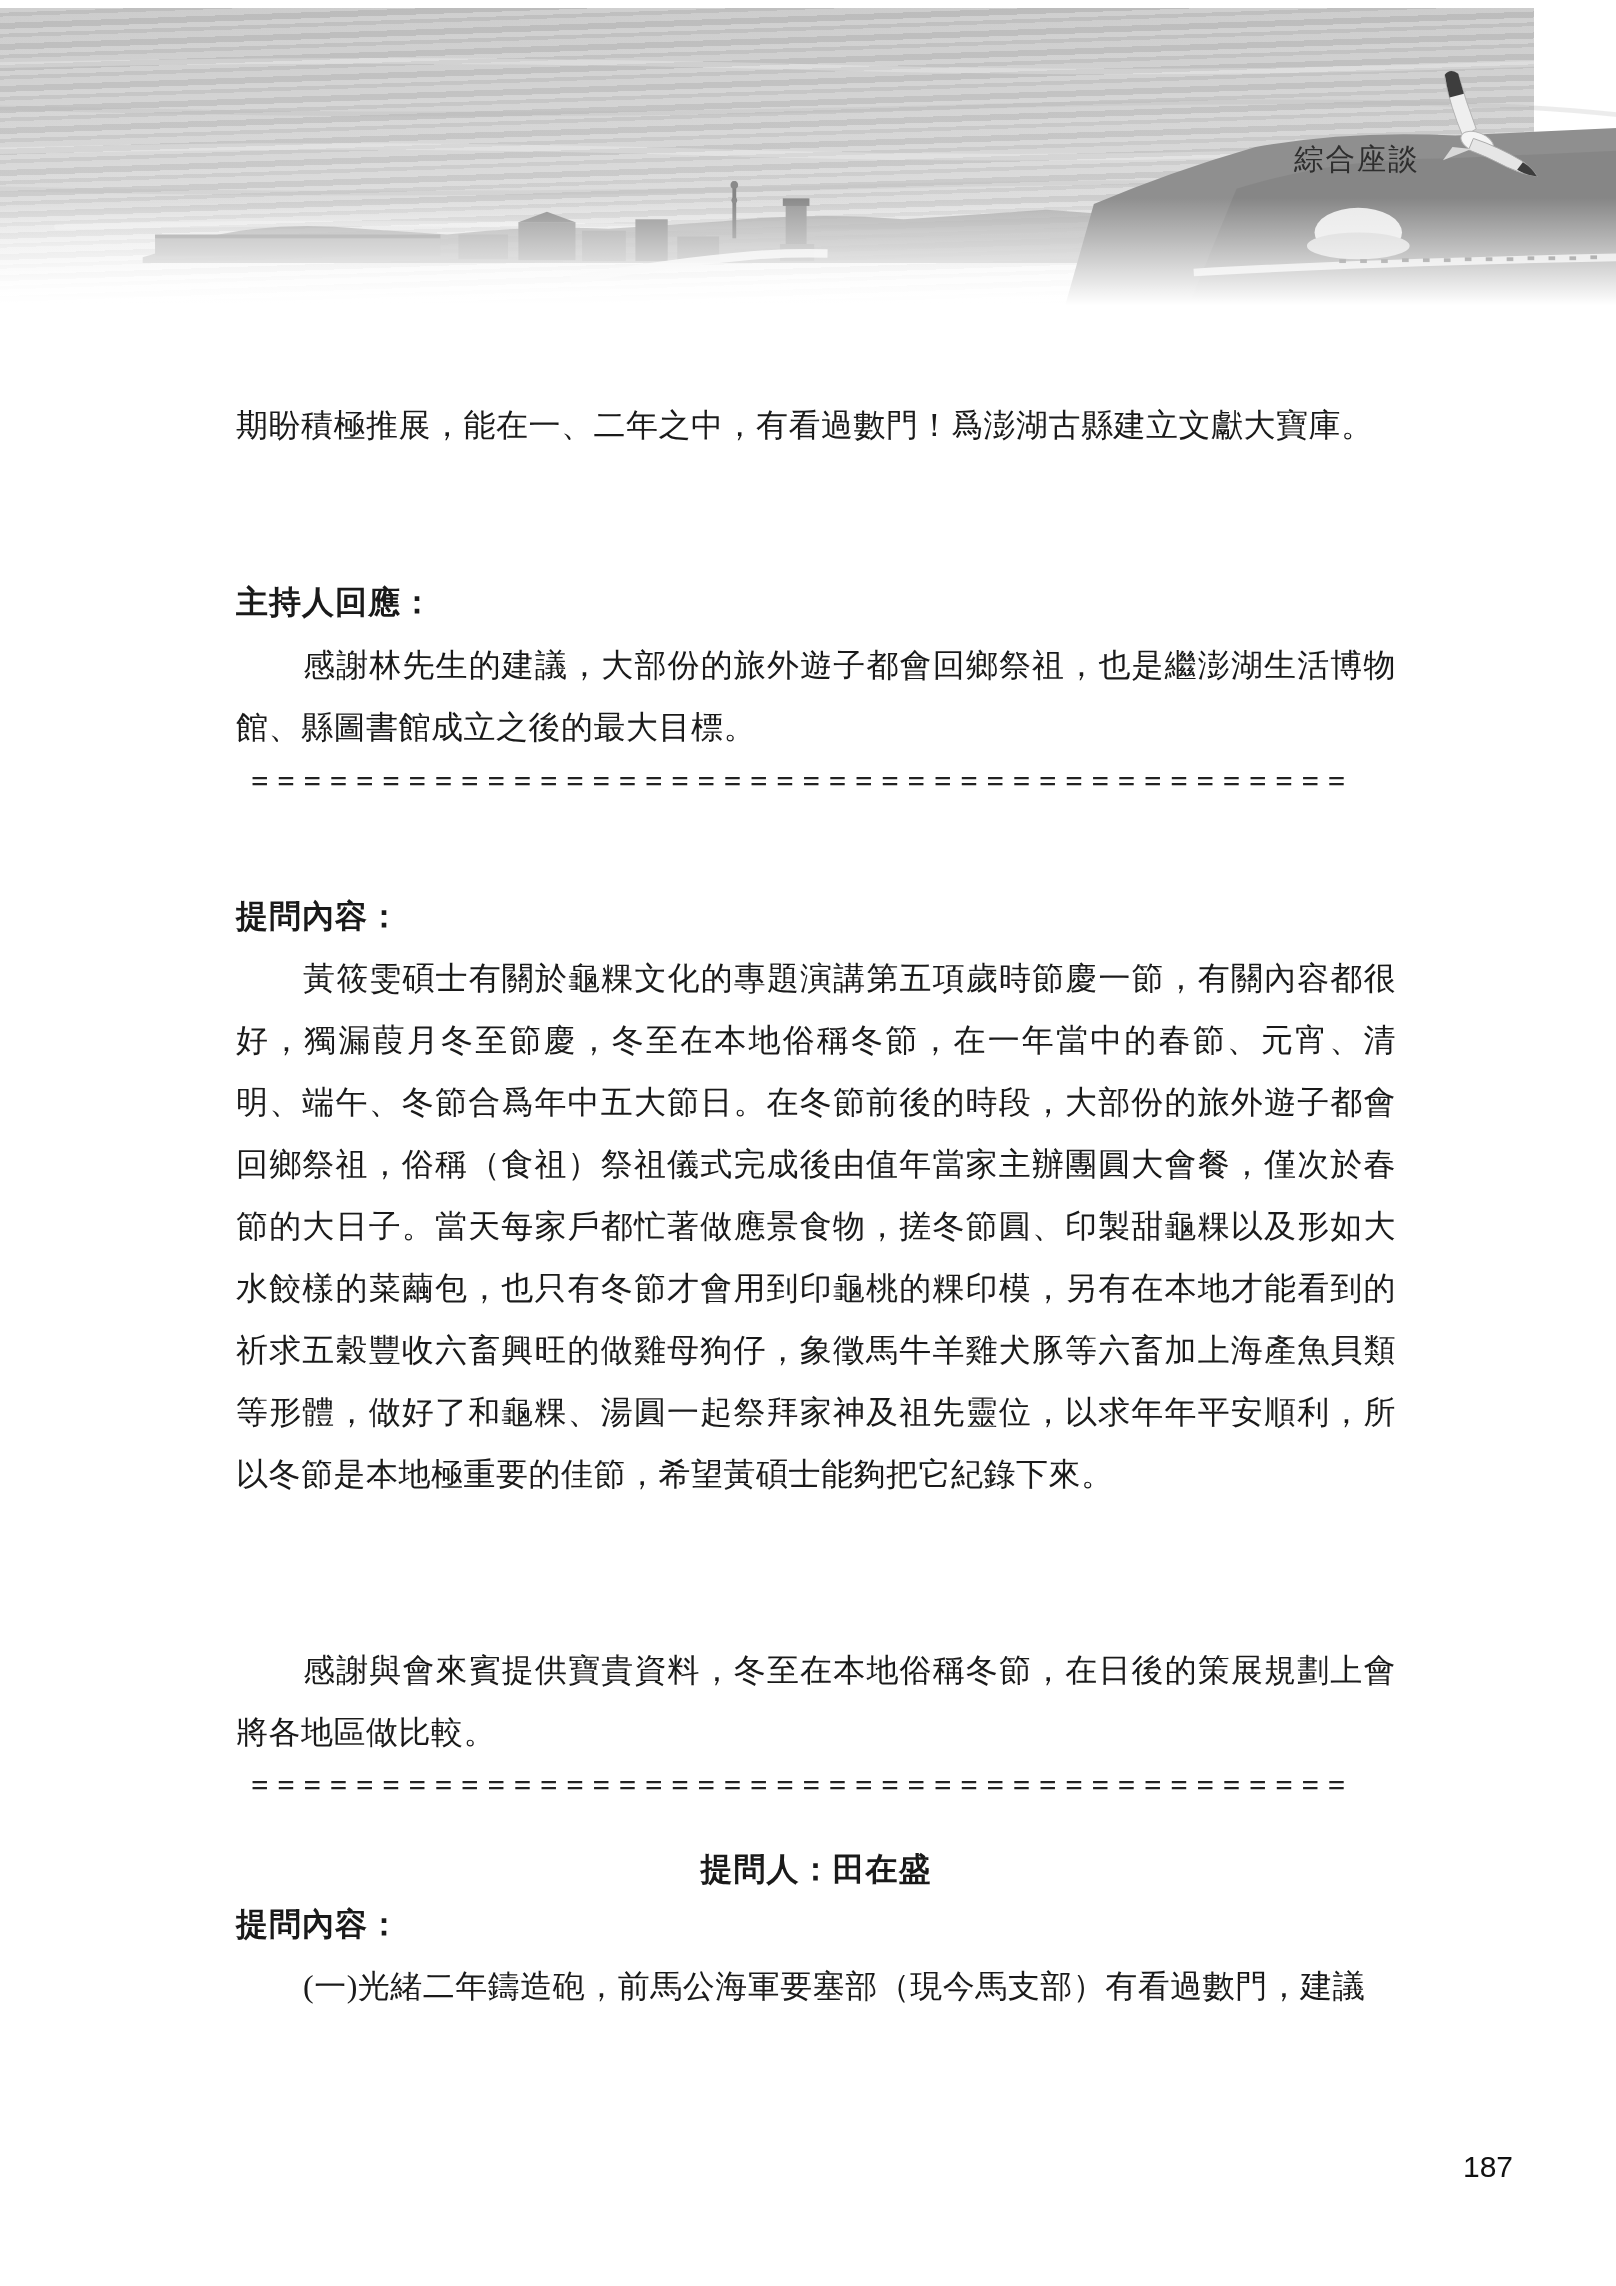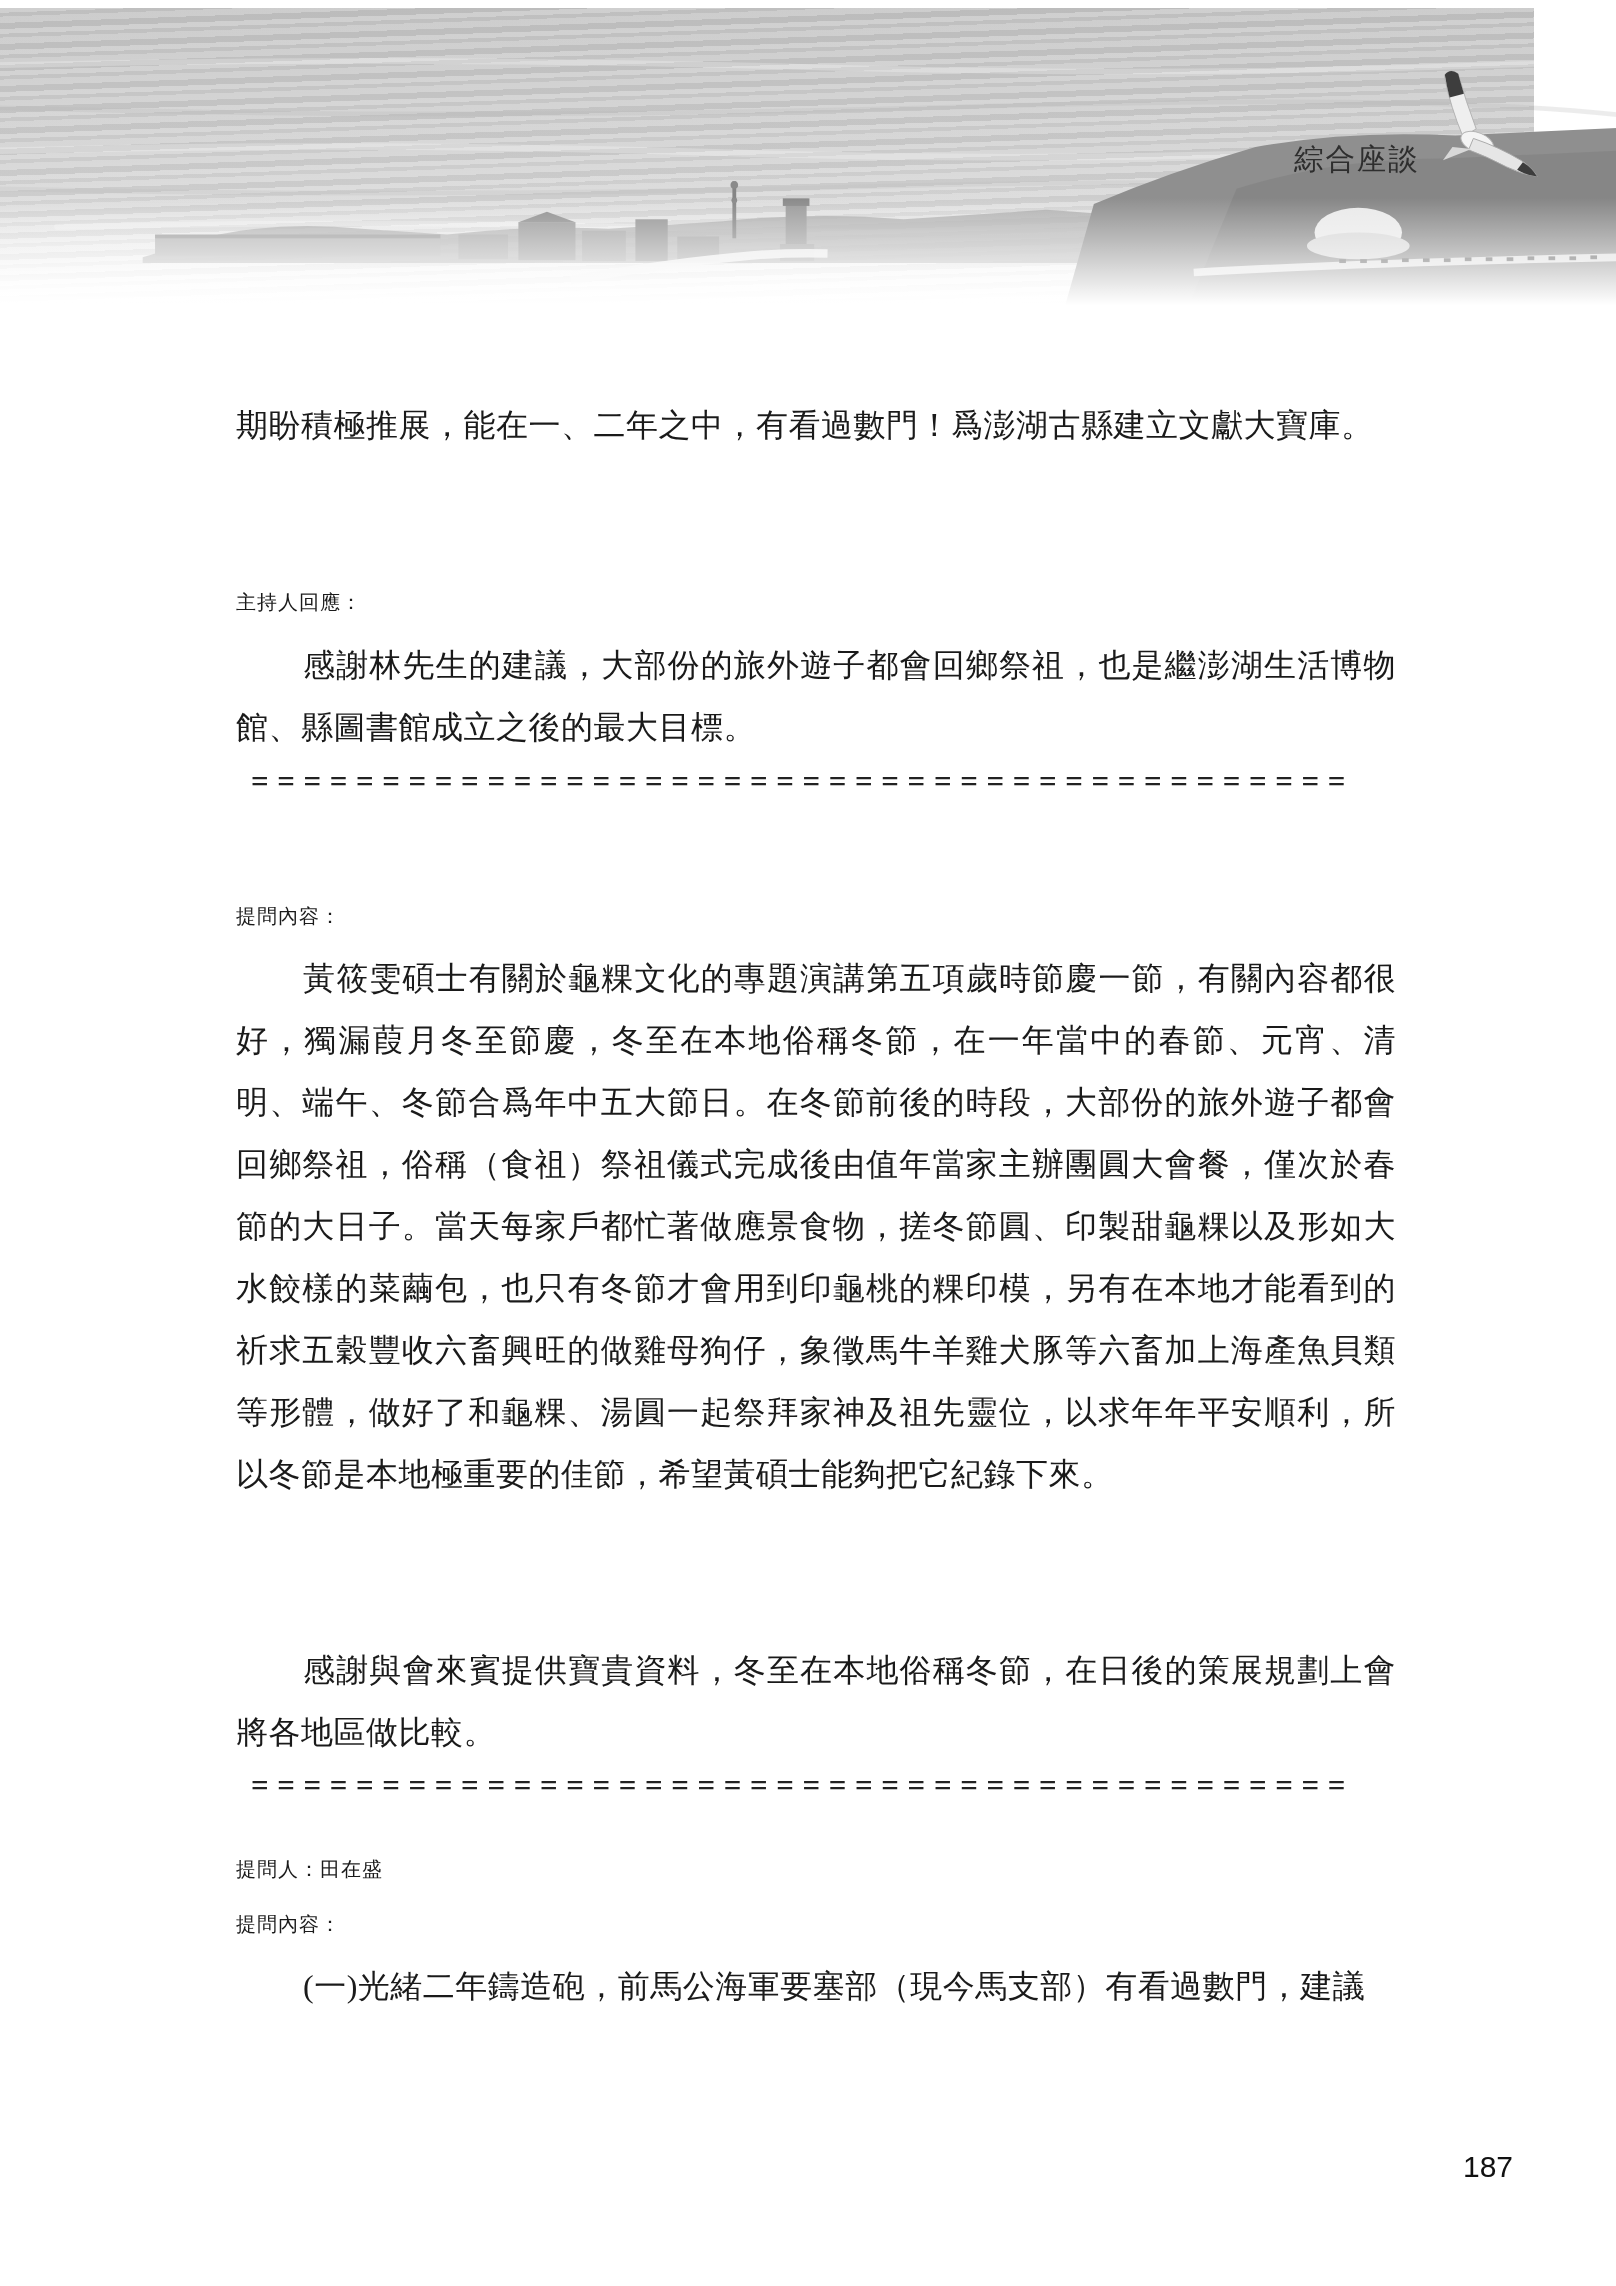--- a/index.html
+++ b/index.html
@@ -31,38 +31,38 @@
   }
   
   .content{position:absolute;top:0;left:236px;width:1160px;height:2286px;}
   .content > *{position:absolute;left:0;width:1160px;}
   p.body-text{
     margin:0;font-size:32px;line-height:62px;text-align:justify;
     text-justify:inter-ideograph;letter-spacing:0.5px;
   }
   p.indent{text-indent:67px;}
   h2.head{
-    margin:0;font-size:20px;line-height:62px;font-weight:normal;
+    margin:0;font-size:32px;line-height:62px;font-weight:bold;
     letter-spacing:1px;white-space:nowrap;
   }
   .separator{
     margin:0;font-size:31px;line-height:62px;font-weight:bold;color:#222;
     letter-spacing:8.6px;padding-left:15px;white-space:nowrap;overflow:hidden;
   }
   .pos-intro{top:394px;}
   .pos-h-moderator{top:571px;}
   .pos-p-moderator{top:634px;}
   .pos-sep1{top:751px;}
   .pos-h-q1-asker{top:831px;}
   .pos-h-q1-content{top:885px;}
   .pos-p-q1{top:947px;}
   .pos-h-speaker{top:1579px;}
   .pos-p-speaker{top:1639px;}
   .pos-sep2{top:1755px;}
-  .pos-h-q2-asker{top:1838px;}
+  .pos-h-q2-asker{top:1838px;text-align:center;}
   .pos-h-q2-content{top:1893px;}
   .pos-p-q2{top:1955px;}
   
   .page-number{
     position:absolute;top:2150px;left:1431px;
     font-family:"Liberation Sans","DejaVu Sans",sans-serif;
     font-size:30px;color:#111;margin-left:32px;
   }
 </style>
 </head>

